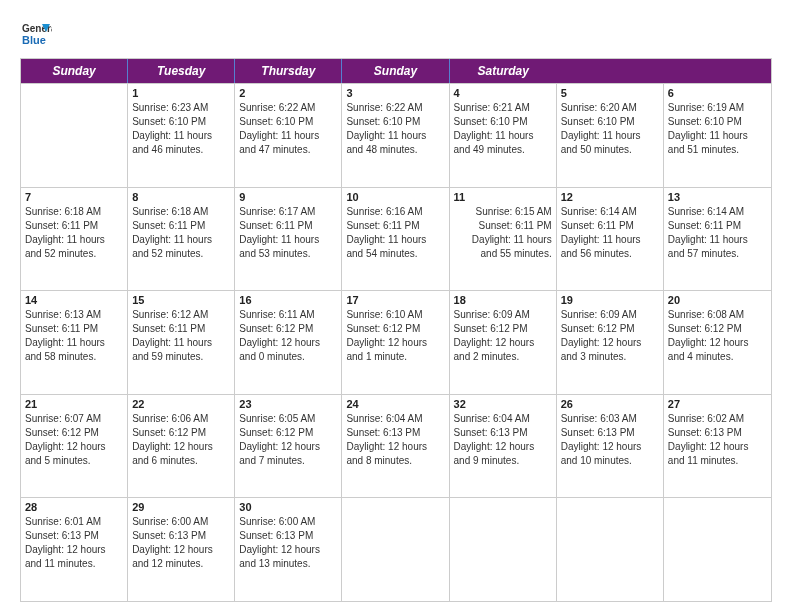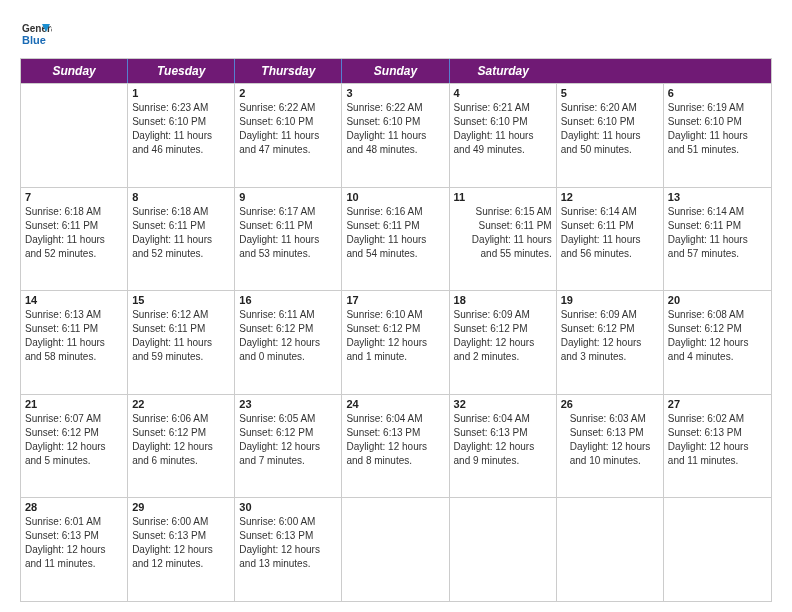--- a/index.html
+++ b/index.html
@@ -307,21 +307,21 @@
           </div>
           <div class="cal-cell">
             <div class="day-num">32</div>
             <div class="cell-info" style="white-space: pre-line;">Sunrise: 6:04 AM
 Sunset: 6:13 PM
 Daylight: 12 hours
 and 9 minutes.</div>
           </div>
           <div class="cal-cell">
             <div class="day-num">26</div>
-            <div class="cell-info" style="white-space: pre-line; margin-left: 9px;">Sunrise: 6:03 AM
+            <div class="cell-info" style="white-space: pre-line;">Sunrise: 6:03 AM
 Sunset: 6:13 PM
 Daylight: 12 hours
 and 10 minutes.</div>
           </div>
           <div class="cal-cell">
             <div class="day-num">27</div>
             <div class="cell-info" style="white-space: pre-line;">Sunrise: 6:02 AM
 Sunset: 6:13 PM
 Daylight: 12 hours
 and 11 minutes.</div>

